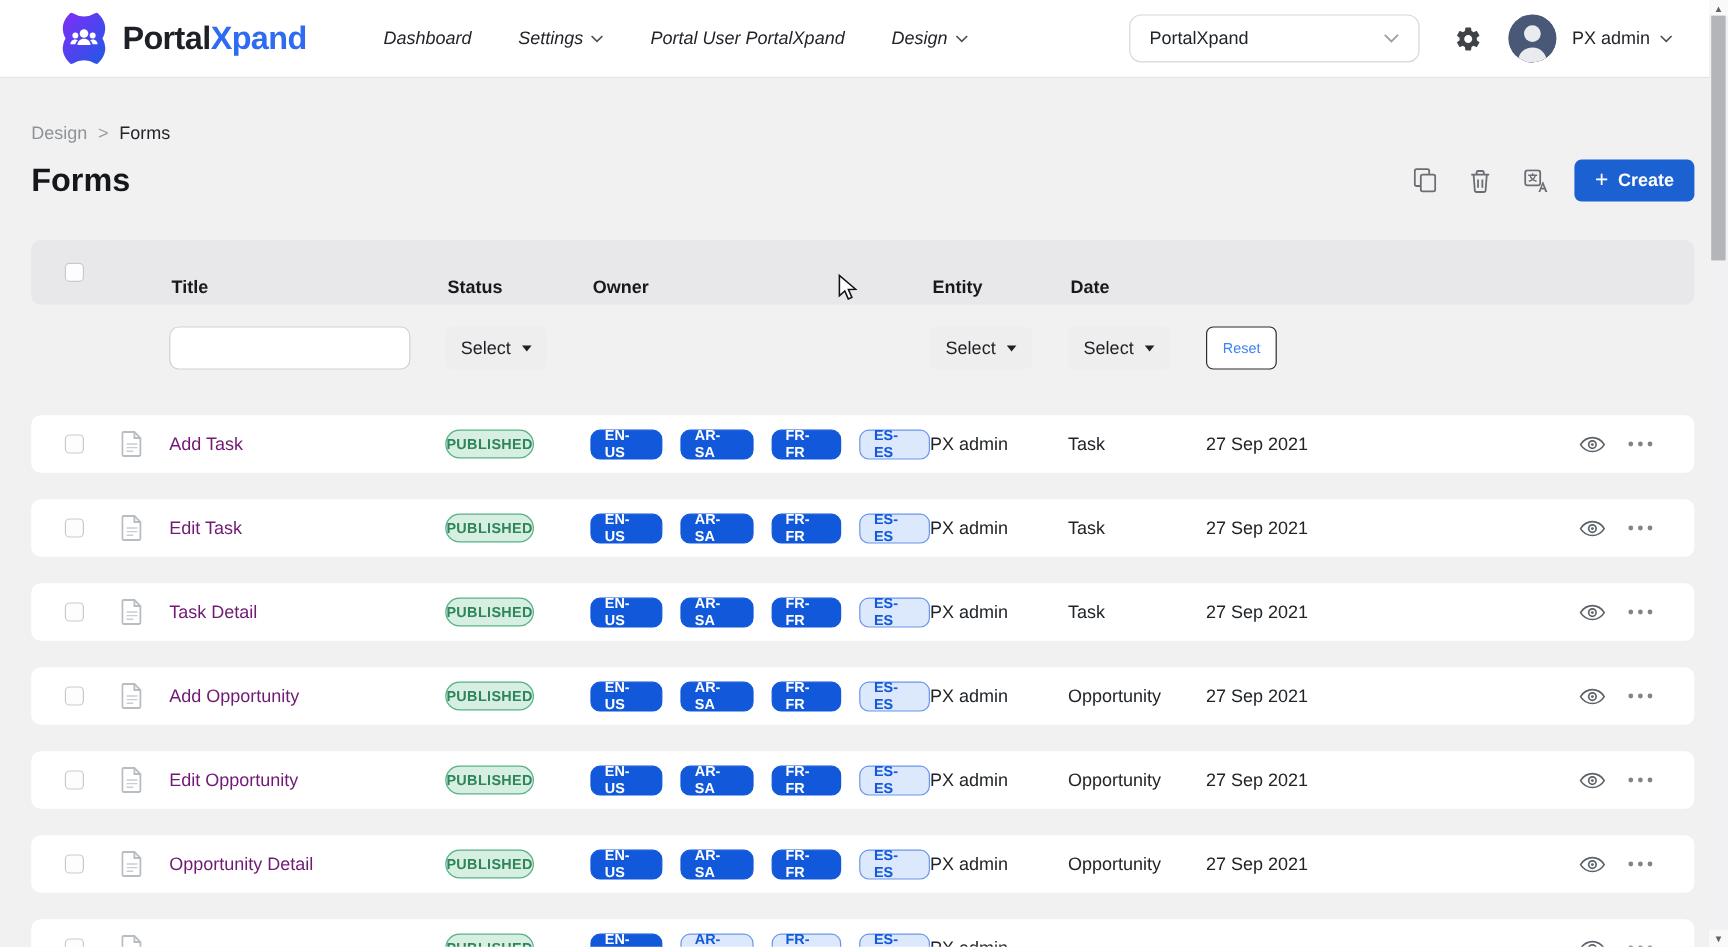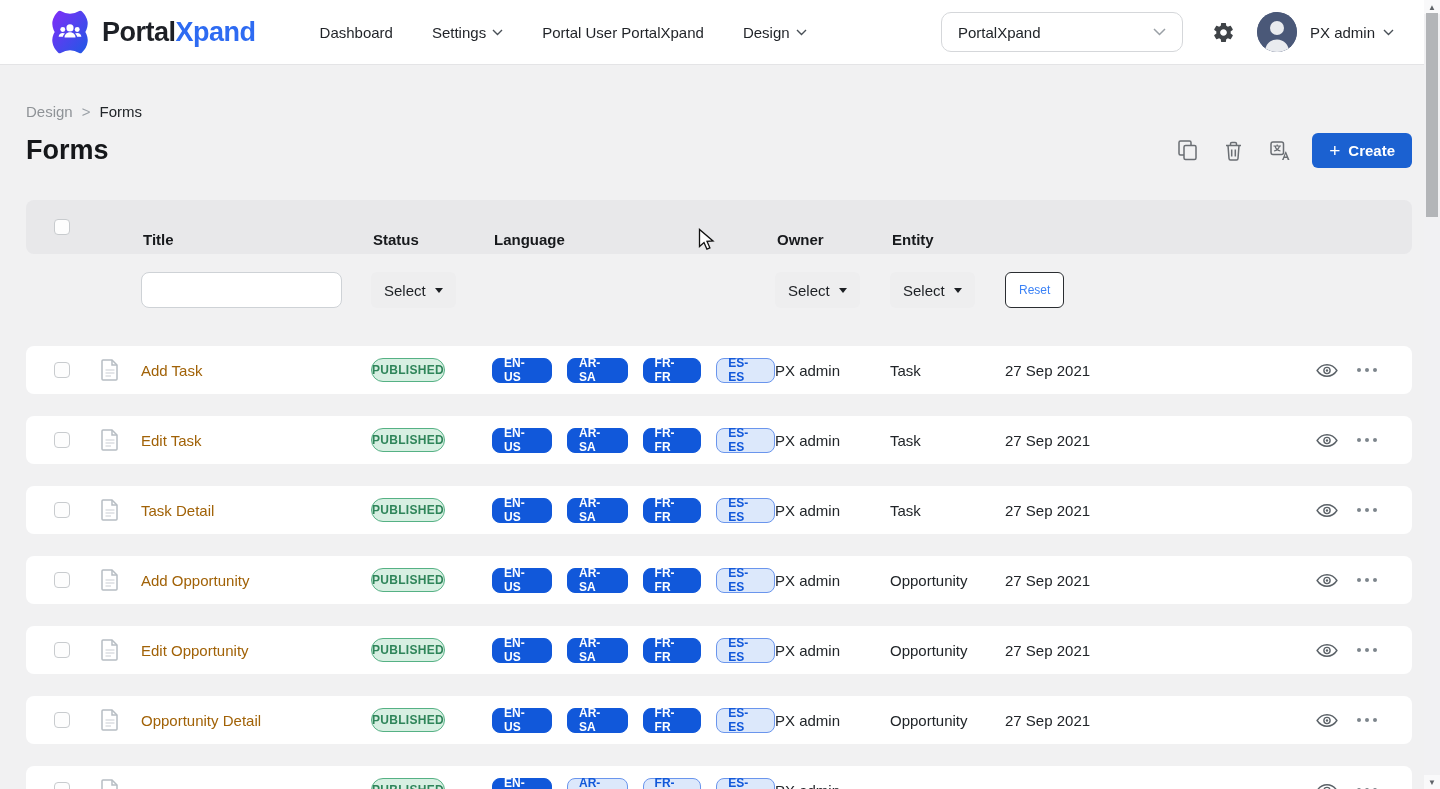--- a/index.html
+++ b/index.html
@@ -14,21 +14,21 @@
   
   .navbar {
     height:65px; background:#ffffff; border-bottom:1px solid #e4e4e6;
     display:flex; align-items:center; padding:0 46px 0 48px;
   }
   .brand { display:flex; align-items:center; gap:10px; cursor:pointer; }
   .brand-text { font-size:27px; font-weight:700; letter-spacing:-0.5px; }
   .brand-text .b1 { color:#1d2026; }
   .brand-text .b2 { color:#2e6bf2; }
   .nav-links { display:flex; align-items:center; gap:39px; margin-left:64px; }
-  .nav-item { display:flex; align-items:center; gap:6px; font-size:15px; color:#1f2227; cursor:pointer; white-space:nowrap; }
+  .nav-item { display:flex; align-items:center; gap:6px; font-size:15px; color:#1f2227; cursor:pointer; white-space:nowrap;font-style:italic; }
   .nav-right { margin-left:auto; display:flex; align-items:center; }
   .portal-select {
     width:242px; height:40px; border:1px solid #d5d7da; border-radius:10px;
     display:flex; align-items:center; justify-content:space-between;
     padding:0 16px; font-size:15px; color:#212529; background:#fff; cursor:pointer;
   }
   .gear-btn { margin-left:29px; display:flex; cursor:pointer; }
   .avatar {
     width:40px; height:40px; border-radius:50%; background:#4a5878;
     margin-left:22px; overflow:hidden; display:flex; align-items:flex-end; justify-content:center; cursor:pointer;
@@ -95,21 +95,21 @@
     height:36px; padding:0 13px; background:#fff; color:#3b82f6;
     border:1.5px solid #2a2d31; border-radius:6px; font-family:inherit; font-size:12px; cursor:pointer;
   }
   .filter-date-cell { display:flex; align-items:center; }
 
   .tbody { margin-top:38px; }
   .row-card {
     height:48px; background:#ffffff; border-radius:8px; margin-bottom:22px;
     font-size:15px; color:#212529;
   }
-  .title-link { color:#a16207; text-decoration:none; cursor:pointer;margin-top:16px; }
+  .title-link { color:#701a75; text-decoration:none; cursor:pointer;margin-top:16px; }
   .status-badge {
     display:inline-flex; align-items:center; justify-content:center;
     height:24px; padding:0 0; border-radius:12px;
     background:#d7efe2; border:1px solid #55b184; color:#2f855a;
     font-size:12px; font-weight:700; letter-spacing:0.3px;
   }
   .lang-cell { display:flex; gap:15px; align-items:center; padding-left:0; }
   .lang-badge {
     display:inline-flex; align-items:center; justify-content:center;
     height:25px; padding:0 11px; border-radius:8px; font-size:12px; font-weight:700;
@@ -245,23 +245,23 @@
     </div>
   </div>
 
   <div class="thead grid-row">
     <div class="cb-cell">
       <input type="checkbox" style="">
     </div>
     <div></div>
     <div class="hcell">Title</div>
     <div class="hcell">Status</div>
-    <div class="hcell">Language</div>
     <div class="hcell">Owner</div>
     <div class="hcell">Entity</div>
+    <div class="hcell">Date</div>
     <div></div>
   </div>
 
   <div class="filter-row grid-row">
     <div></div>
     <div></div>
     <div>
       <input class="filter-input" type="text" value="" style="">
     </div>
     <div>

